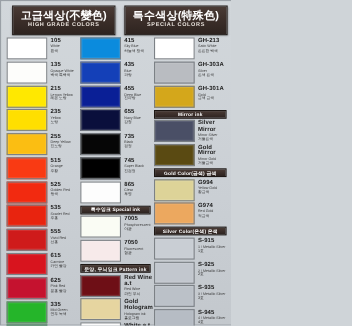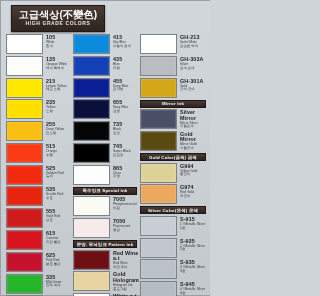--- a/index.html
+++ b/index.html
@@ -62,20 +62,24 @@
 </head>
 <body>
 
 <div id="sheet">
 
   <div class="banners">
     <div class="banner left">
       <span class="kr">고급색상(不變色)</span>
       <span class="en">HIGH GRADE COLORS</span>
     </div>
+    <div class="banner right">
+      <span class="kr">특수색상(特殊色)</span>
+      <span class="en">SPECIAL COLORS</span>
+    </div>
   </div>
 
   <div class="cols">
     <div class="col c1" id="col0">
         <div class="row">
           <div class="sw" style="background: rgb(255, 255, 255);"></div>
           <div class="meta">
             <span class="code">105</span>
             <span class="en2">White</span>
             <span class="kr2">흰색</span>

